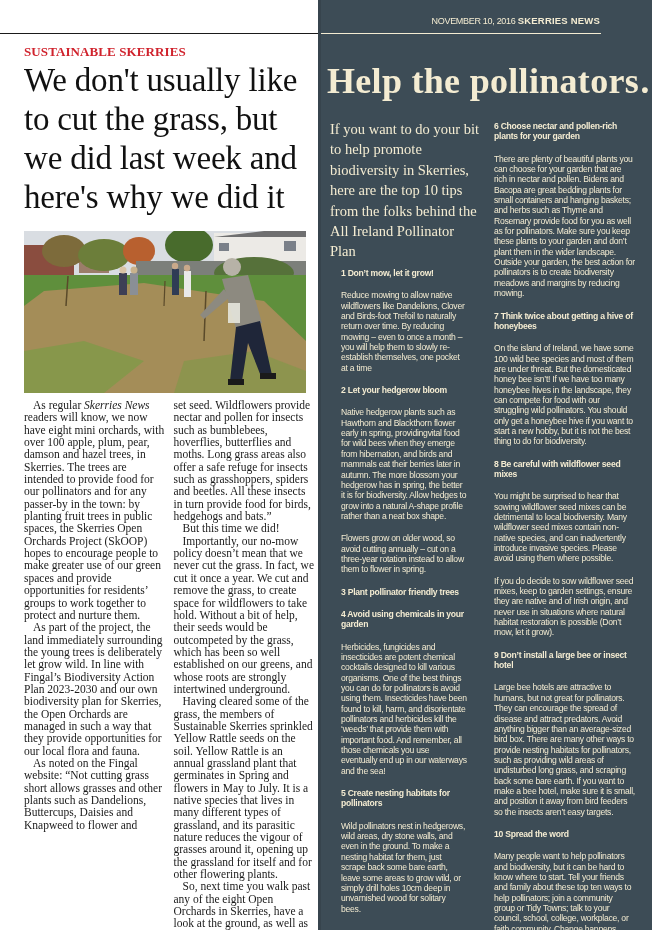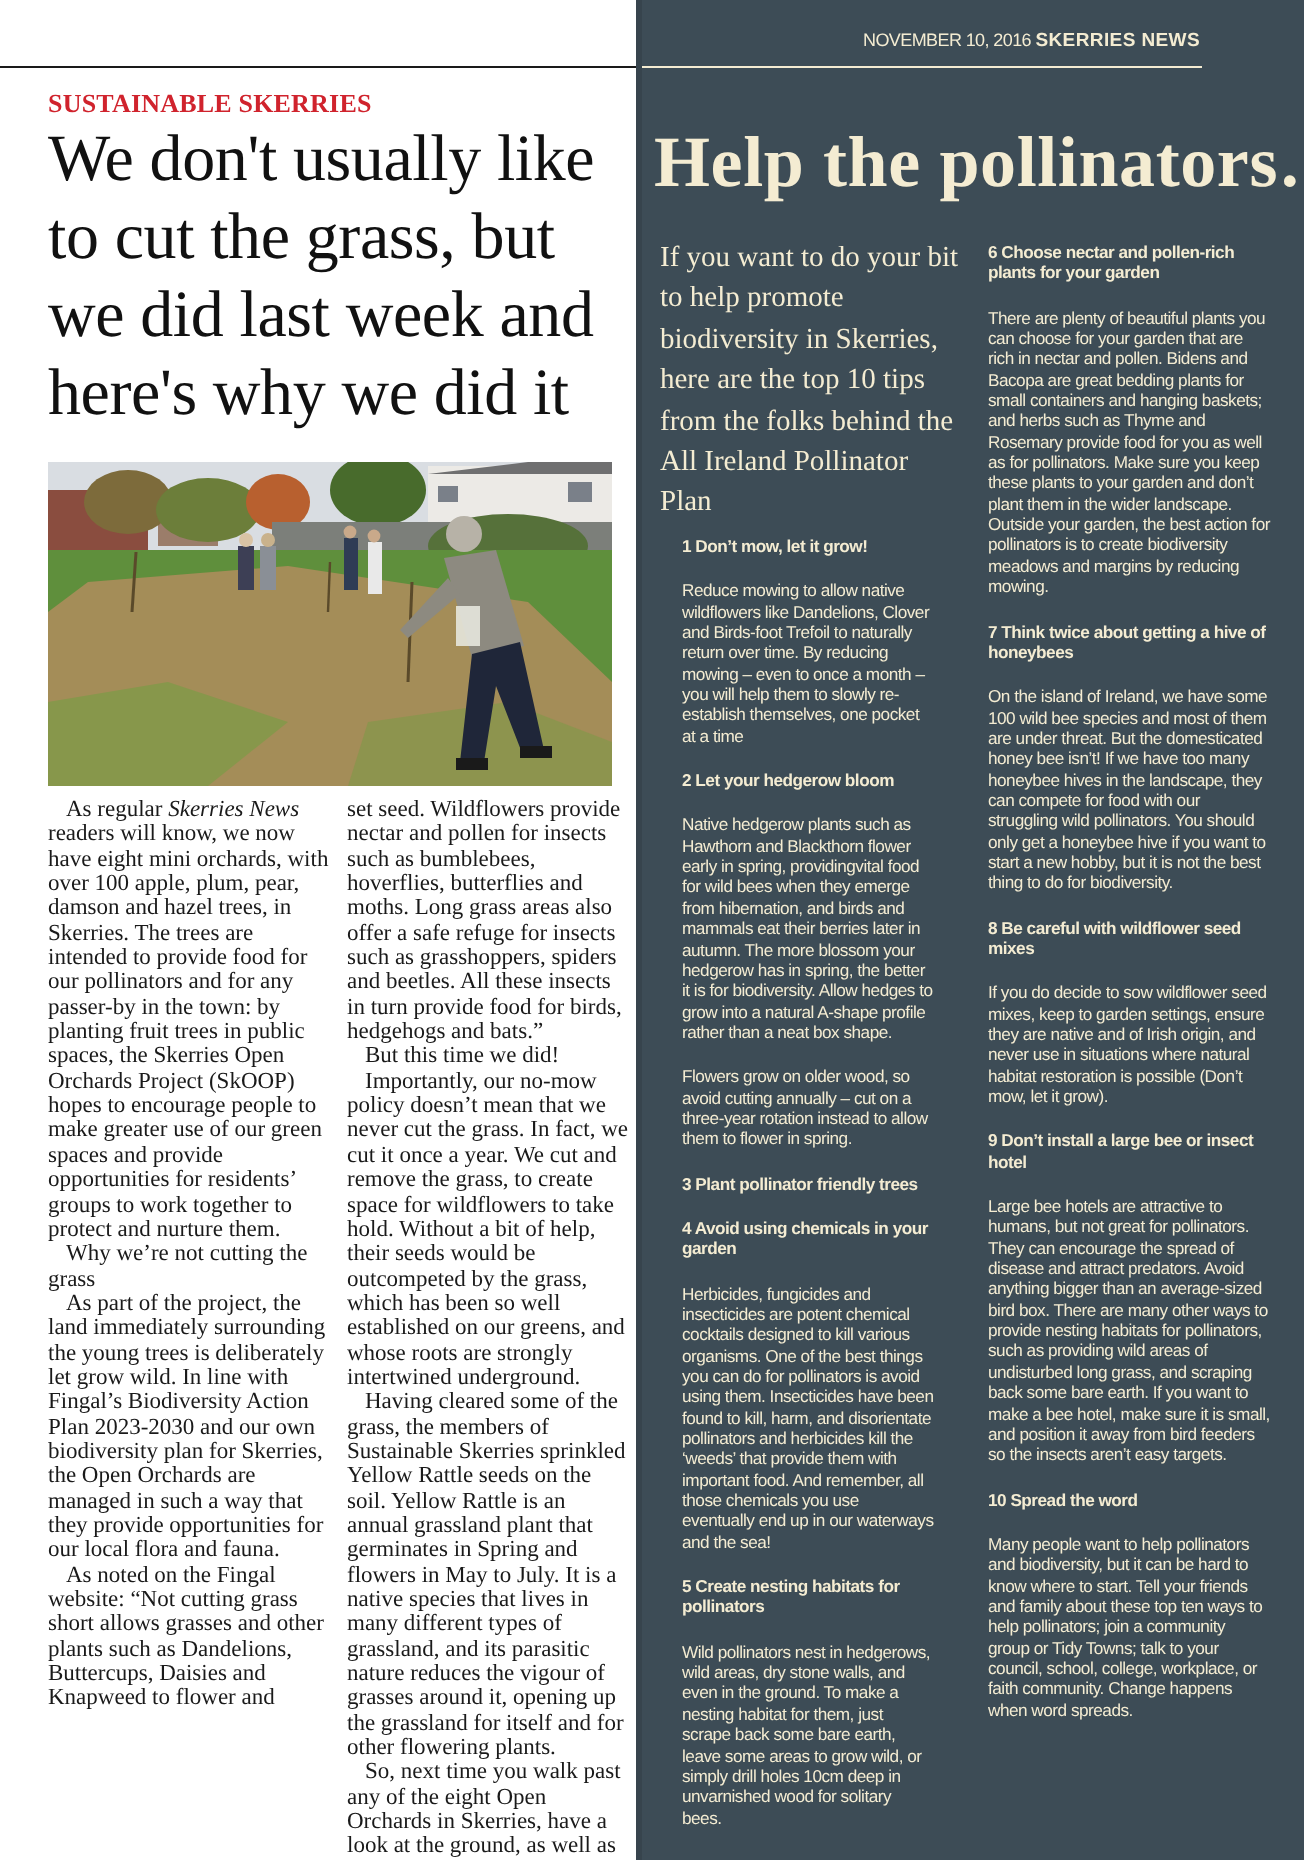--- a/index.html
+++ b/index.html
@@ -88,21 +88,20 @@
     <rect x="204" y="148" width="16" height="6" fill="#1a1a1a"></rect>
     <rect x="236" y="142" width="16" height="6" fill="#1a1a1a"></rect>
     <polygon points="200,58 176,84 180,88 206,66" fill="#8d8a80"></polygon>
     <rect x="204" y="72" width="12" height="20" fill="#e6e6dd" opacity="0.9"></rect>
   </svg>
 </div>
 
 <div class="body-cols">
   <div class="col">
     <p class="indent"><span>As regular </span><em>Skerries News</em><span> readers will know, we now have eight mini orchards, with over 100 apple, plum, pear, damson and hazel trees, in Skerries. The trees are intended to provide food for our pollinators and for any passer-by in the town: by planting fruit trees in public spaces, the Skerries Open Orchards Project (SkOOP) hopes to encourage people to make greater use of our green spaces and provide opportunities for residents’ groups to work together to protect and nurture them.</span></p>
-    <p class="indent">Why we’re not cutting the grass</p>
     <p class="indent">As part of the project, the land immediately surrounding the young trees is deliberately let grow wild. In line with Fingal’s Biodiversity Action Plan 2023-2030 and our own biodiversity plan for Skerries, the Open Orchards are managed in such a way that they provide opportunities for our local flora and fauna.</p>
     <p class="indent">As noted on the Fingal website: “Not cutting grass short allows grasses and other plants such as Dandelions, Buttercups, Daisies and Knapweed to flower and</p>
   </div>
   <div class="col">
     <p>set seed. Wildflowers provide nectar and pollen for insects such as bumblebees, hoverflies, butterflies and moths. Long grass areas also offer a safe refuge for insects such as grasshoppers, spiders and beetles. All these insects in turn provide food for birds, hedgehogs and bats.”</p>
     <p class="indent">But this time we did!</p>
     <p class="indent">Importantly, our no-mow policy doesn’t mean that we never cut the grass. In fact, we cut it once a year. We cut and remove the grass, to create space for wildflowers to take hold. Without a bit of help, their seeds would be outcompeted by the grass, which has been so well established on our greens, and whose roots are strongly intertwined underground.</p>
     <p class="indent">Having cleared some of the grass, the members of Sustainable Skerries sprinkled Yellow Rattle seeds on the soil. Yellow Rattle is an annual grassland plant that germinates in Spring and flowers in May to July. It is a native species that lives in many different types of grassland, and its parasitic nature reduces the vigour of grasses around it, opening up the grassland for itself and for other flowering plants.</p>
     <p class="indent"><span>So, next time you walk past any of the eight Open Orchards in Skerries, have a look at the ground, as well as the trees! Who knows what you will find.</span></p>
   </div>
@@ -142,20 +141,21 @@
   <div class="tip">
     <p class="tip-title">6 Choose nectar and pollen-rich plants for your garden</p>
     <p>There are plenty of beautiful plants you can choose for your garden that are rich in nectar and pollen. Bidens and Bacopa are great bedding plants for small containers and hanging baskets; and herbs such as Thyme and Rosemary provide food for you as well as for pollinators. Make sure you keep these plants to your garden and don’t plant them in the wider landscape. Outside your garden, the best action for pollinators is to create biodiversity meadows and margins by reducing mowing.</p>
   </div>
   <div class="tip">
     <p class="tip-title">7 Think twice about getting a hive of honeybees</p>
     <p>On the island of Ireland, we have some 100 wild bee species and most of them are under threat. But the domesticated honey bee isn’t! If we have too many honeybee hives in the landscape, they can compete for food with our struggling wild pollinators. You should only get a honeybee hive if you want to start a new hobby, but it is not the best thing to do for biodiversity.</p>
   </div>
   <div class="tip">
     <p class="tip-title">8 Be careful with wildflower seed mixes</p>
+    <p>You might be surprised to hear that sowing wildflower seed mixes can be detrimental to local biodiversity. Many wildflower seed mixes contain non-native species, and can inadvertently introduce invasive species. Please avoid using them where possible.</p>
     <p>If you do decide to sow wildflower seed mixes, keep to garden settings, ensure they are native and of Irish origin, and never use in situations where natural habitat restoration is possible (Don’t mow, let it grow).</p>
   </div>
   <div class="tip">
     <p class="tip-title">9 Don’t install a large bee or insect hotel</p>
     <p>Large bee hotels are attractive to humans, but not great for pollinators. They can encourage the spread of disease and attract predators. Avoid anything bigger than an average-sized bird box. There are many other ways to provide nesting habitats for pollinators, such as providing wild areas of undisturbed long grass, and scraping back some bare earth. If you want to make a bee hotel, make sure it is small, and position it away from bird feeders so the insects aren’t easy targets.</p>
   </div>
   <div class="tip">
     <p class="tip-title">10 Spread the word</p>
     <p>Many people want to help pollinators and biodiversity, but it can be hard to know where to start. Tell your friends and family about these top ten ways to help pollinators; join a community group or Tidy Towns; talk to your council, school, college, workplace, or faith community. Change happens when word spreads.</p>
   </div>

